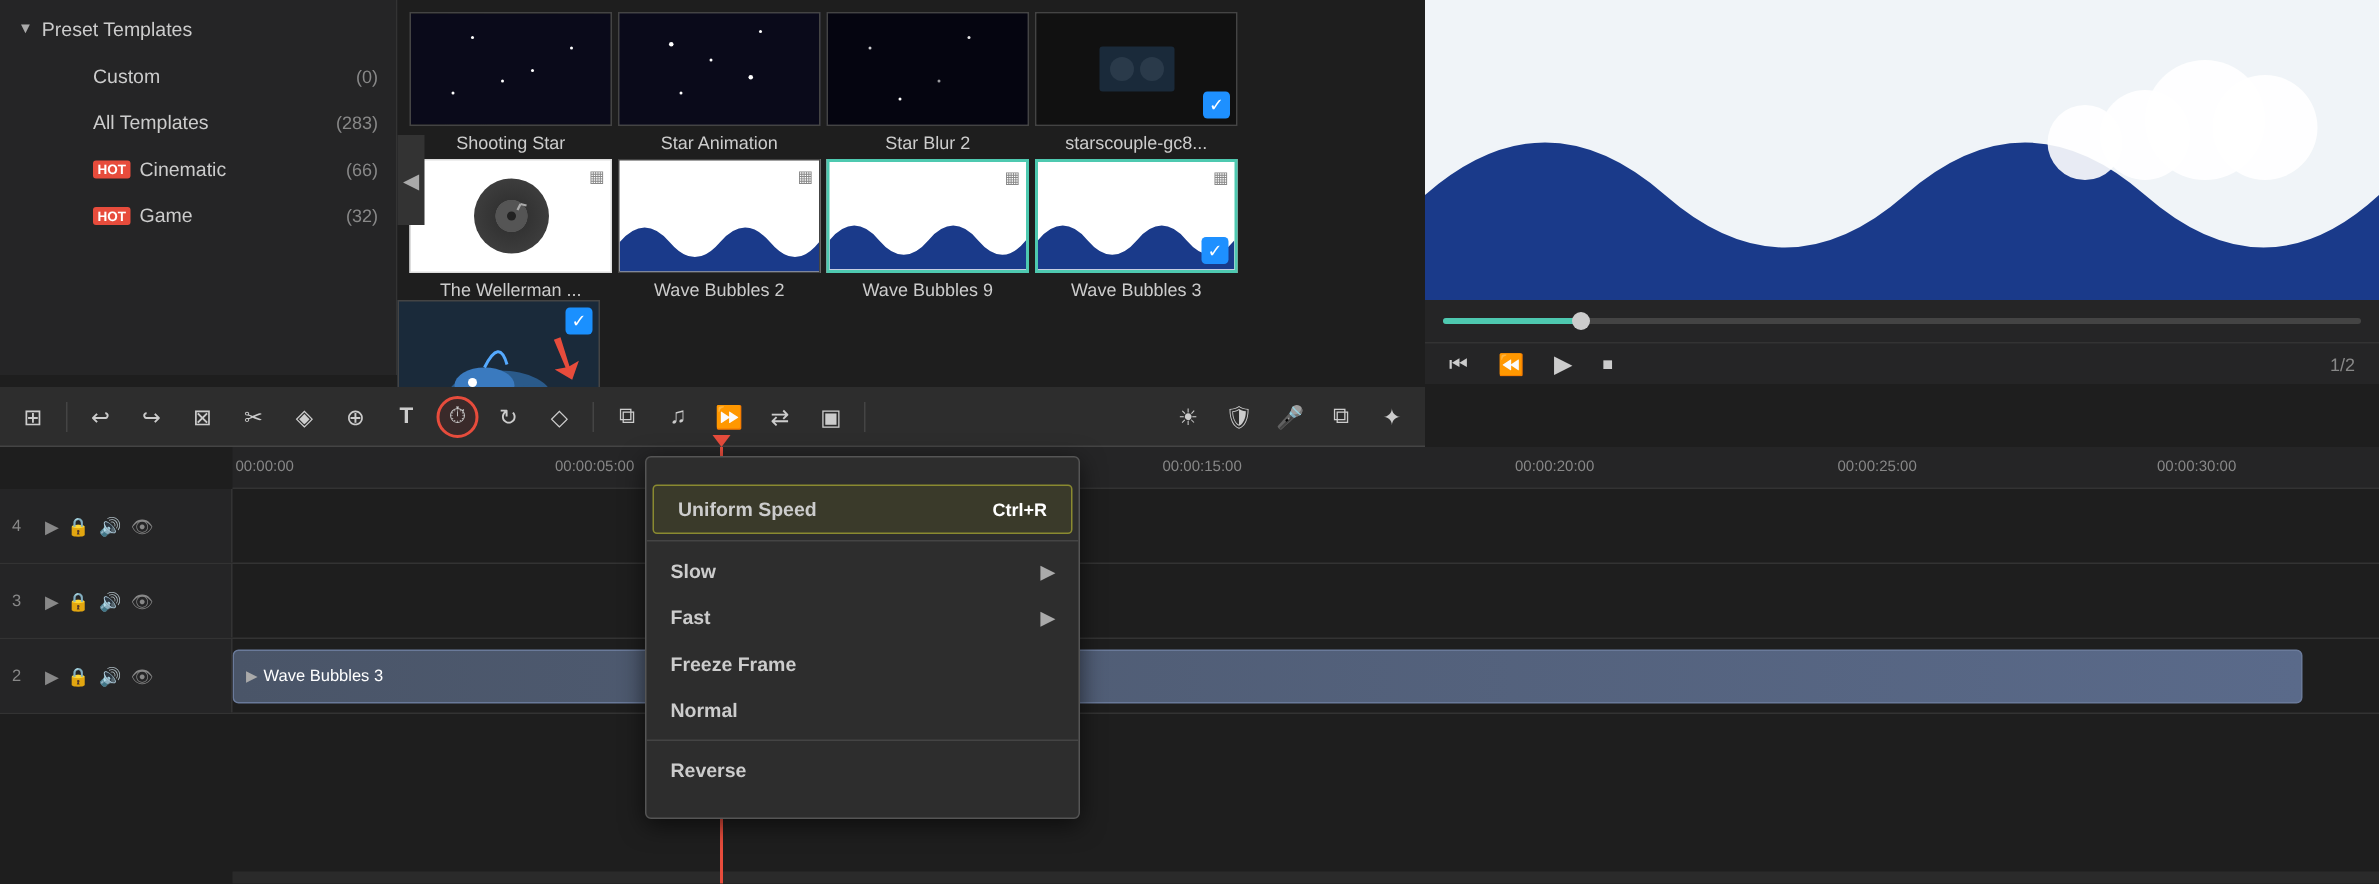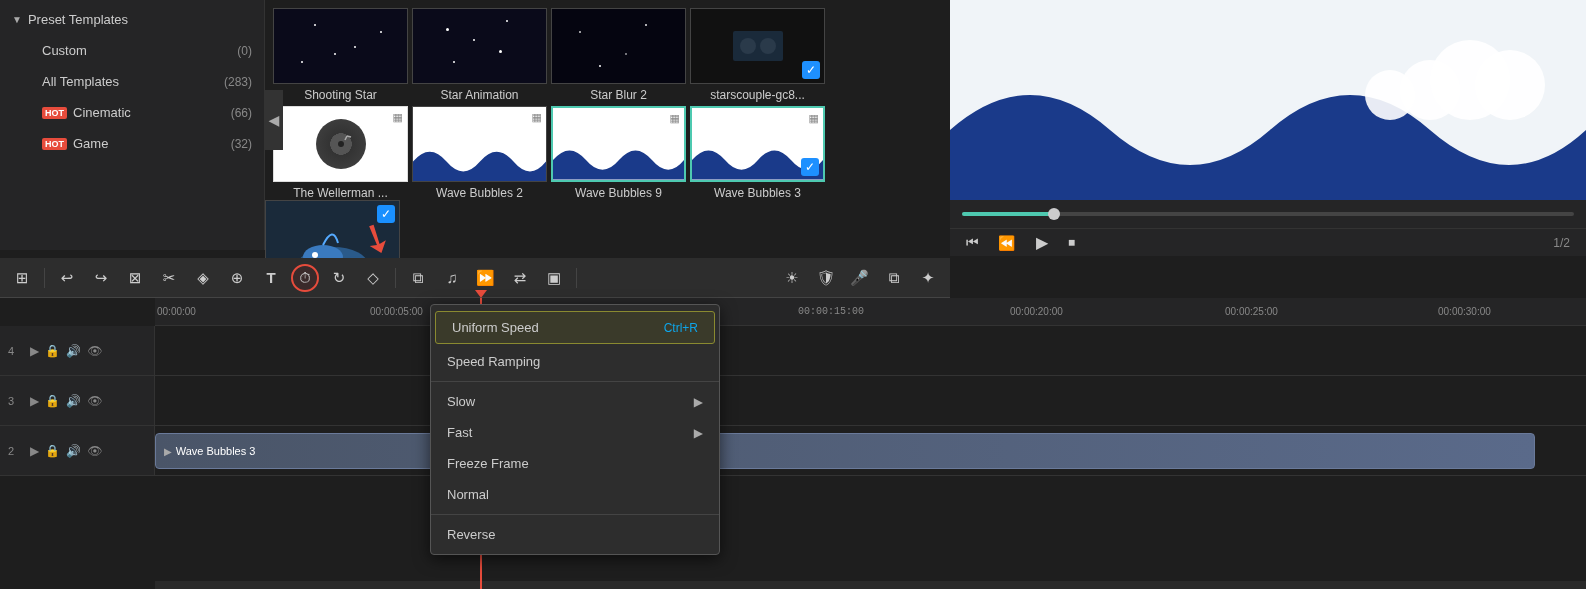--- a/index.html
+++ b/index.html
@@ -25,21 +25,21 @@
       padding-top: 4px;
     }
     .sidebar-item {
       display: flex;
       align-items: center;
       justify-content: space-between;
       padding: 8px 12px 8px 16px;
       cursor: pointer;
       color: #ccc;
     }
-    .sidebar-item.indent { padding-left: 42px; }
+    .sidebar-item.indent { padding-left: 42px; margin-left: 20px; }
     .sidebar-item .label { flex: 1; }
     .sidebar-item .count { color: #888; font-size: 12px; }
     .sidebar-item.parent { padding-left: 12px; }
     .triangle { font-size: 10px; margin-right: 6px; color: #aaa; }
 
     
     .hot-badge {
       background: #e74c3c;
       color: #fff;
       font-size: 9px;
@@ -321,38 +321,39 @@
     .context-menu {
       position: absolute;
       left: 430px;
       top: 304px;
       width: 290px;
       background: #2d2d2d;
       border: 1px solid #555;
       border-radius: 4px;
       z-index: 100;
       box-shadow: 0 4px 16px rgba(0,0,0,0.6);
-      padding: 4px 0;
+      padding: 16px 0;
+      font-weight: bold;
     }
     .menu-item {
       display: flex;
       align-items: center;
       justify-content: space-between;
       padding: 8px 16px;
       cursor: pointer;
       color: #ccc;
       font-size: 13px;
     }
     .menu-item.uniform-speed {
       background: #3a3a2a;
       border: 1px solid #8a8a30;
       margin: 2px 4px;
       border-radius: 3px;
     }
-    .menu-item .shortcut { color: #0ea5e9; font-size: 12px; }
+    .menu-item .shortcut { color: #ffffff; font-size: 12px; }
     .menu-item .arrow { color: #aaa; font-size: 12px; }
     .menu-divider { height: 1px; background: #444; margin: 4px 0; }
 
     
     .speed-btn-highlight {
       border: 2px solid #e74c3c !important;
     }
 
     
     .thumb-whale {
@@ -621,21 +622,21 @@
   <div class="toolbar-btn" style="color:#e74c3c;font-size:13px;">✂</div>
 </div>
 
 <div class="timeline-area">
 
   <div class="timeline-header">
     <div class="timeline-ruler">
       <span class="ruler-mark" style="left:2px;">00:00:00</span>
       <span class="ruler-mark" style="left:215px;">00:00:05:00</span>
       <span class="ruler-mark" style="left:430px;">00:00:10:00</span>
-      <span class="ruler-mark" style="left:643px;font-family:Liberation Mono, monospace;">00:00:15:00</span>
+      <span class="ruler-mark" style="left:620px;">00:00:15:00</span>
       <span class="ruler-mark" style="left:855px;">00:00:20:00</span>
       <span class="ruler-mark" style="left:1070px;">00:00:25:00</span>
       <span class="ruler-mark" style="left:1283px;">00:00:30:00</span>
     </div>
   </div>
 
   <div class="timeline-tracks">
 
     <div class="track-row">
       <div class="track-controls">
@@ -683,23 +684,20 @@
   <div class="h-scroll"></div>
 </div>
 
 <div style="position:absolute;left:360px;top:215px;z-index:50;transform:rotate(25deg);font-size:40px;color:#e74c3c;pointer-events:none;">➘</div>
 
 <div class="context-menu">
   <div class="menu-item uniform-speed">
     <span>Uniform Speed</span>
     <span class="shortcut">Ctrl+R</span>
   </div>
-  <div class="menu-item">
-    <span>Speed Ramping</span>
-  </div>
   <div class="menu-divider"></div>
   <div class="menu-item">
     <span>Slow</span>
     <span class="arrow">▶</span>
   </div>
   <div class="menu-item">
     <span>Fast</span>
     <span class="arrow">▶</span>
   </div>
   <div class="menu-item">

